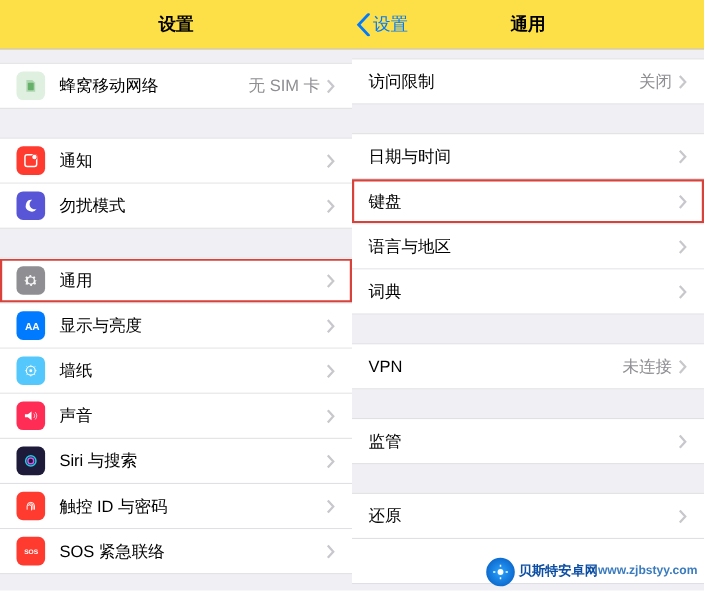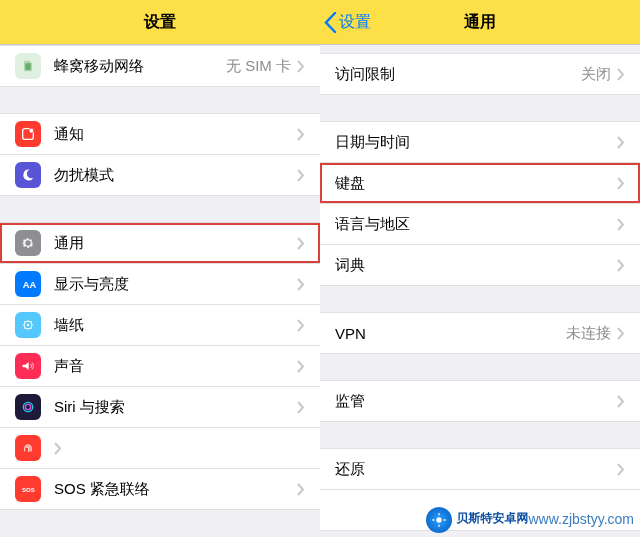--- a/index.html
+++ b/index.html
@@ -6,35 +6,35 @@
 .container{display:flex;width:640px;height:537px}
 .phone{height:537px;background:#efeff4;display:flex;flex-direction:column;position:relative}
 .phone.left{width:320px}
 .phone.right{width:320px}
 .navbar{height:44px;background:#fde047;border-bottom:1px solid #c8c7cc;display:flex;align-items:center;position:relative;flex-shrink:0}
 .nav-title{position:absolute;left:0;right:0;text-align:center;font-size:16px;font-weight:600;color:#000}
 .nav-back{display:flex;align-items:center;color:#007aff;font-size:16px;padding-left:4px;z-index:2}
 .nav-back svg{width:13px;height:21px;margin-right:2px}
 .content{flex:1;overflow:hidden}
 .group{margin-top:26px}
-.group.tight{margin-top:0}
+.group.tight{margin-top:12px}
 .group.first{margin-top:8px}
 .row{background:#fff;min-height:40px;padding:0 15px;display:flex;align-items:center;border-bottom:1px solid #e0e0e4;position:relative}
 .row:first-child{border-top:1px solid #e0e0e4}
 .row.hl{box-shadow:inset 0 0 0 2px #d8423a}
 .ic{width:26px;height:26px;border-radius:6px;margin-right:13px;display:flex;align-items:center;justify-content:center;flex-shrink:0;color:#ffffff}
 .ic svg{width:16px;height:16px}
 .label{flex:1;font-size:15px;color:#000}
 .detail{font-size:15px;color:#8e8e93;margin-right:6px}
 .chev{flex-shrink:0}
 .chev svg{width:8px;height:13px;display:block}
 .wm{position:absolute;right:6px;bottom:4px;display:flex;align-items:center;font-size:12px;color:#0b4da2;font-weight:600;z-index:5;text-shadow:0 0 3px #fff}
 .wm .logo{width:26px;height:26px;border-radius:50%;background:radial-gradient(circle,#29a3ff 0%,#0a63c9 80%);display:flex;align-items:center;justify-content:center;margin-right:4px;color:#fff}
 .wm .txt{display:flex;flex-direction:row;line-height:1.1}
-.wm .txt span:last-child{font-size:14px;color:#3a7bbf;font-weight:400}
+.wm .txt span:last-child{font-size:11px;color:#3a7bbf;font-weight:700}
 </style>
 </head>
 <body>
 
 <div class="container">
 
 <div class="phone left">
  <div class="navbar">
   <div class="nav-title">设置</div>
  </div>
@@ -158,20 +158,21 @@
                 <path d="M1 1l5 5.5L1 12" stroke="#c7c7cc" stroke-width="2" fill="none"></path>
               </svg>
             </div>
    </div>
    <div class="row">
     <div class="ic" style="background:#ff3b30">
               <svg viewBox="0 0 24 24" fill="none" stroke="#fff" stroke-width="1.3">
                 <path d="M7 12a5 5 0 0 1 10 0v5M9 12a3 3 0 0 1 6 0v5M11 12a1 1 0 0 1 2 0v6M7 17v-5"></path>
               </svg>
             </div>
+    <div class="label">触控 ID 与密码</div>
     <div class="chev">
               <svg viewBox="0 0 8 13">
                 <path d="M1 1l5 5.5L1 12" stroke="#c7c7cc" stroke-width="2" fill="none"></path>
               </svg>
             </div>
    </div>
    <div class="row">
     <div class="ic" style="background:#ff3b30">
               <svg viewBox="0 0 24 24">
                 <text x="3" y="16" font-size="9" font-weight="bold" fill="#fff">SOS</text>

